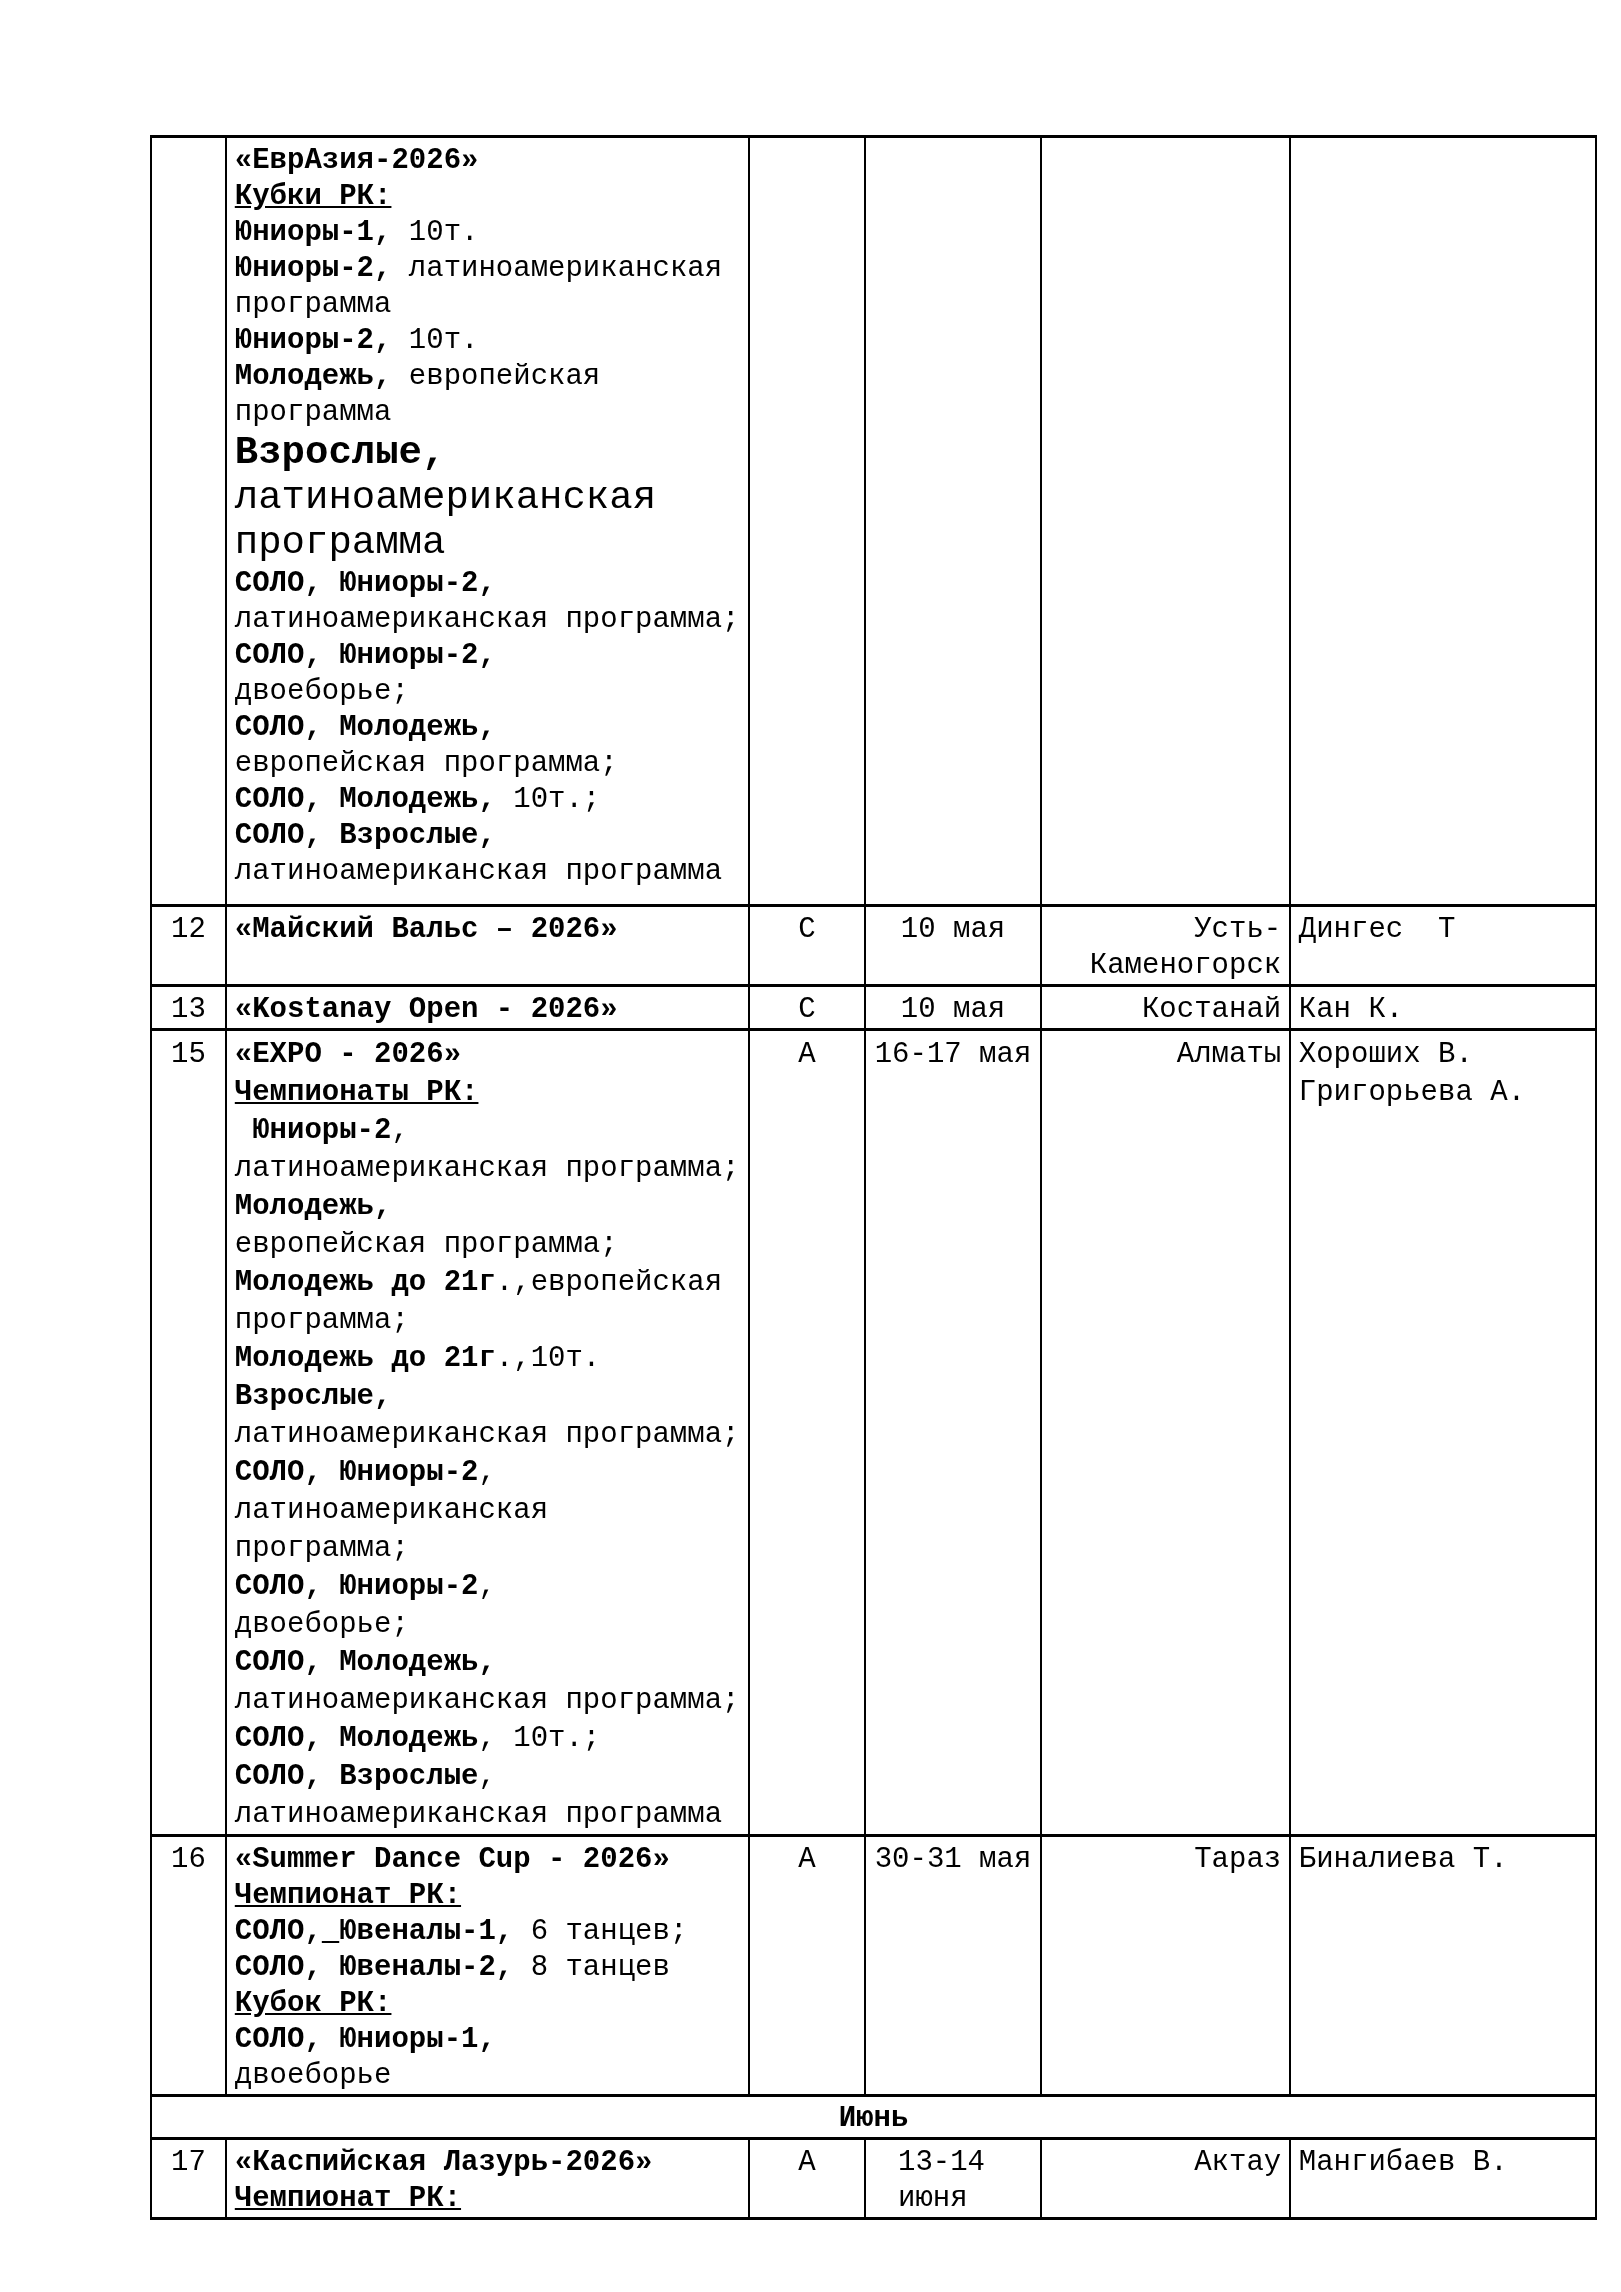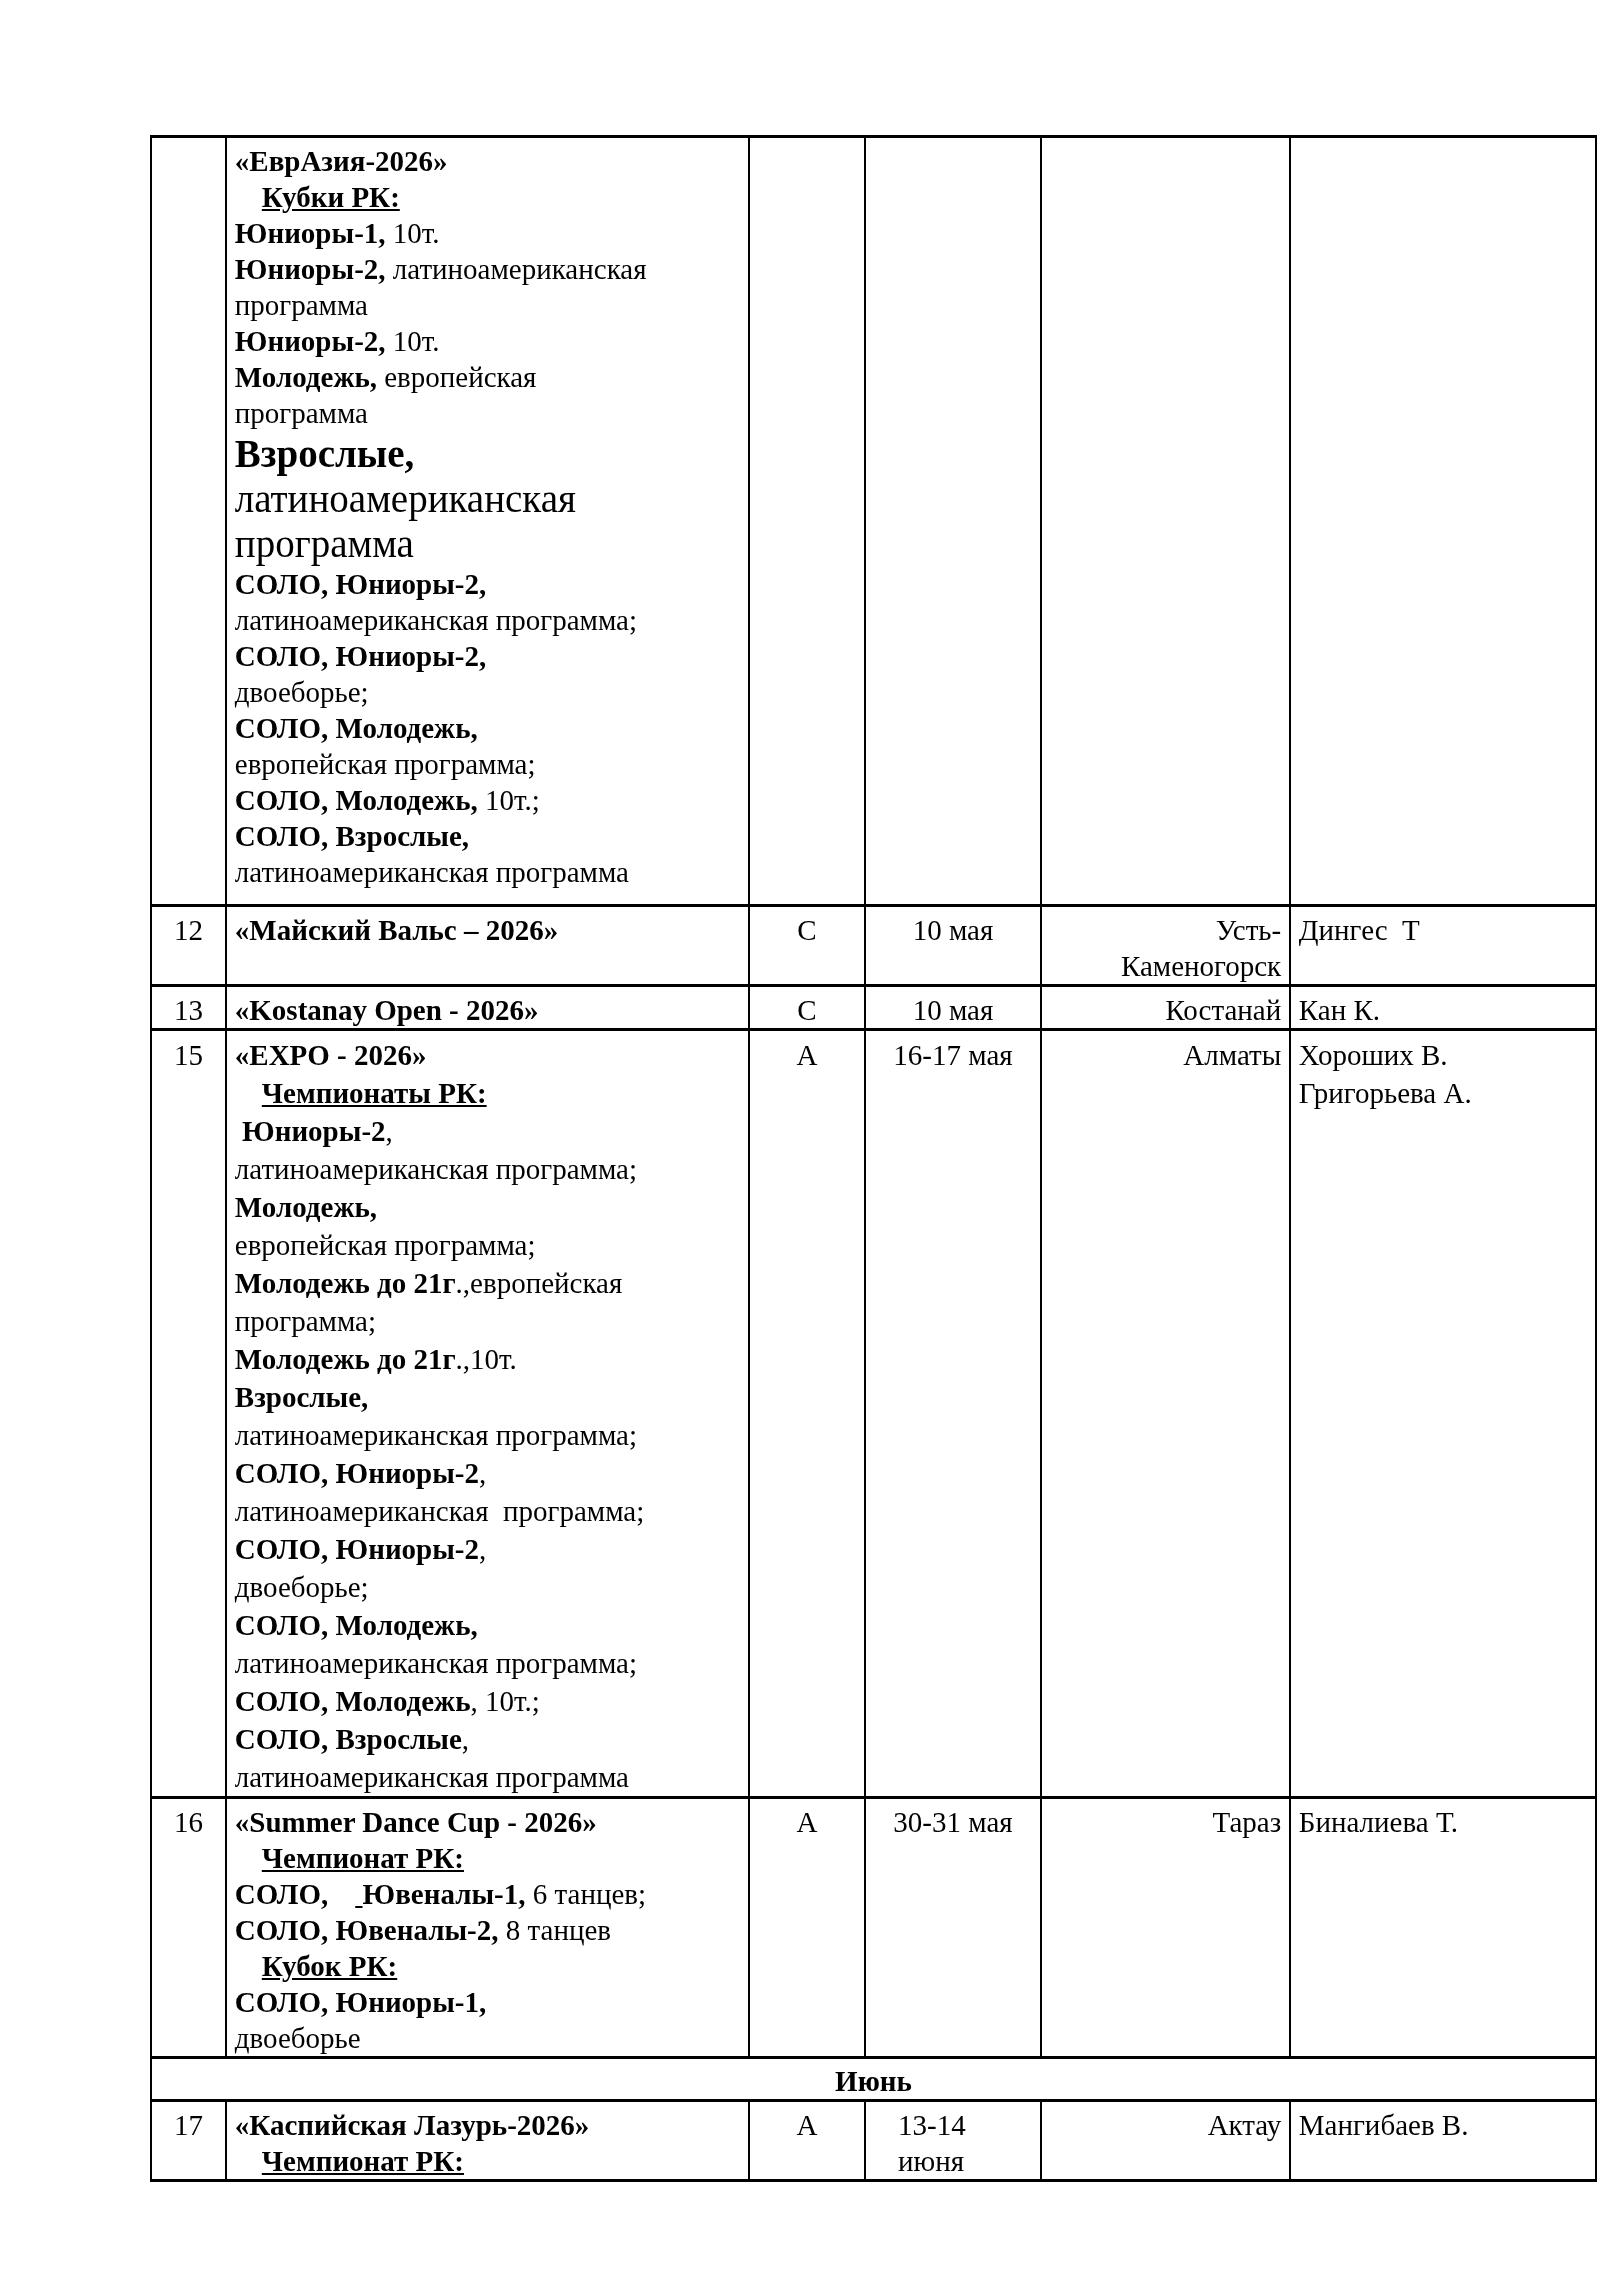--- a/index.html
+++ b/index.html
@@ -1,21 +1,21 @@
 <!DOCTYPE html>
 <html><head>
 <meta charset="utf-8">
 <style>
   html,body{margin:0;padding:0;background:#ffffff;}
   .page{
     position:relative;
     width:1621px;height:2293px;
     background:#ffffff;
     color:#000;
-    font-family:Liberation Serif, serif;
+    font-family:Liberation Mono, monospace;
     overflow:hidden;
   }
   table.sched{
     position:absolute;
     left:150px;top:135px;
     width:1446px;
     border-collapse:collapse;
     table-layout:fixed;
   }
   table.sched td{
@@ -37,21 +37,21 @@
   td.city{text-align:right;padding-left:3.9px;padding-right:3.9px;}
   td.org{text-align:left;padding-left:13.7px;padding-right:5.9px;}
   td.month{
     text-align:center;
     font-weight:bold;
     line-height:33px;
     padding:2px 0 0 0;
   }
   tr.lh39 td{line-height:38px;}
   .b{font-weight:bold;}
-  .u{text-decoration:underline;margin-left:27px;}
+  .u{text-decoration:underline;}
   .g{font-size:39px;line-height:45px;}
   .line{white-space:pre-wrap;}
 </style>
 </head>
 <body>
 
 <div class="page">
   <table class="sched">
     <colgroup>
       <col style="width:75px">

